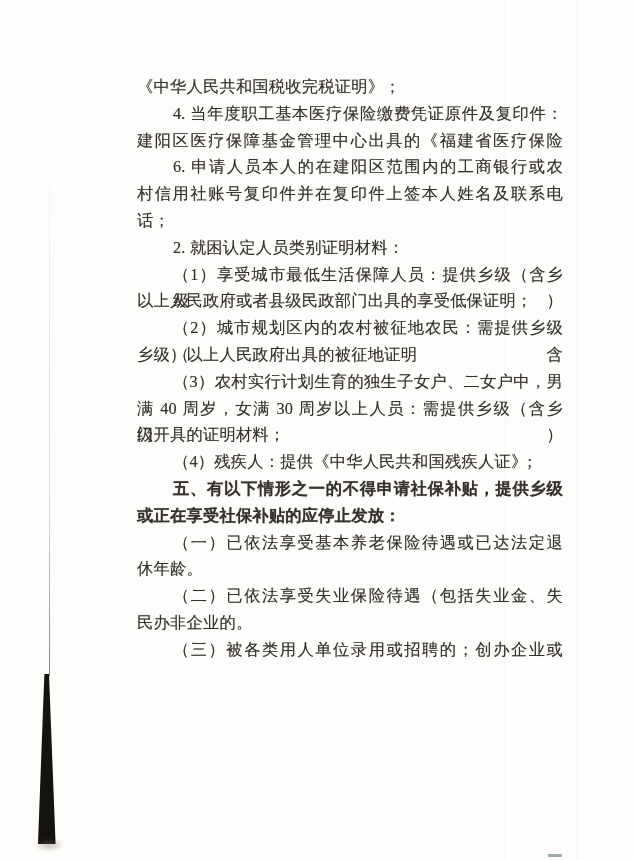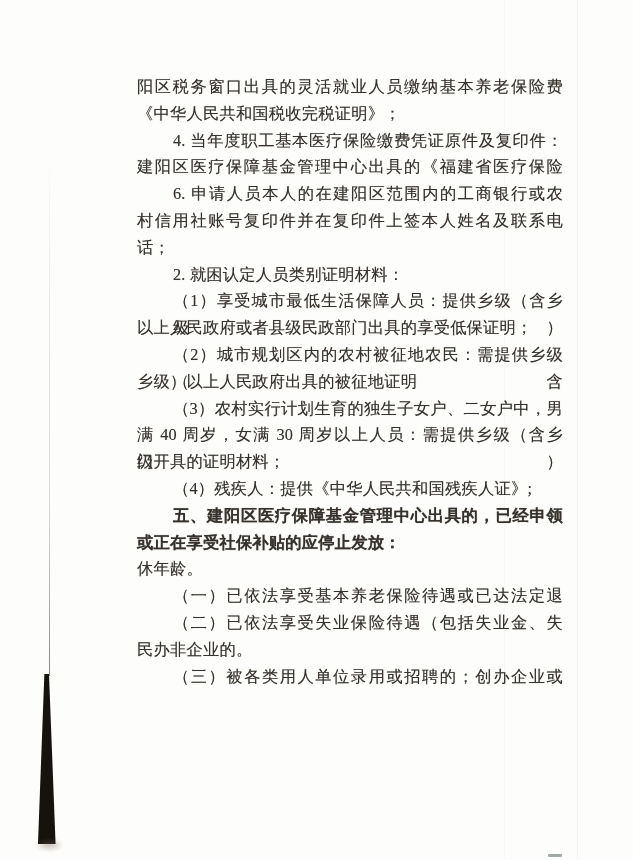--- a/index.html
+++ b/index.html
@@ -95,21 +95,20 @@
     opacity: 0.85;
   }
 </style>
 </head>
 <body>
 
 <div class="page">
 
   <div class="textblock">
 
-      <div class="line fill">阳区税务窗口出具的灵活就业人员缴纳基本养老保险费</div>
 
       <div class="line">《中华人民共和国税收完税证明》；</div>
 
       <div class="line indent fill">4. 当年度职工基本医疗保险缴费凭证原件及复印件：</div>
 
       <div class="line fill">建阳区医疗保障基金管理中心出具的《福建省医疗保险</div>
 
 
       <div class="line indent fill">6. 申请人员本人的在建阳区范围内的工商银行或农</div>
 
@@ -129,27 +128,27 @@
 
       <div class="line indent fill">（3）农村实行计划生育的独生子女户、二女户中，男</div>
 
       <div class="line fill">满 40 周岁，女满 30 周岁以上人员：需提供乡级（含乡级）</div>
 
 
       <div class="line">门开具的证明材料；</div>
 
       <div class="line indent">（4）残疾人：提供《中华人民共和国残疾人证》;</div>
 
-      <div class="line bold indent fill">五、建阳区医疗保障基金管理中心出具的，已经申领</div>
+      <div class="line bold indent fill">五、有以下情形之一的不得申请社保补贴，提供乡级</div>
 
       <div class="line bold">或正在享受社保补贴的应停止发放：</div>
 
+      <div class="line indent fill">（一）已依法享受基本养老保险待遇或已达法定退</div>
+
       <div class="line">休年龄。</div>
-
-      <div class="line indent fill">（一）已依法享受基本养老保险待遇或已达法定退</div>
 
       <div class="line indent fill">（二）已依法享受失业保险待遇（包括失业金、失</div>
 
 
       <div class="line">民办非企业的。</div>
 
       <div class="line indent fill">（三）被各类用人单位录用或招聘的；创办企业或</div>
     </div>
 
   <div class="artifact edge-line"></div>

